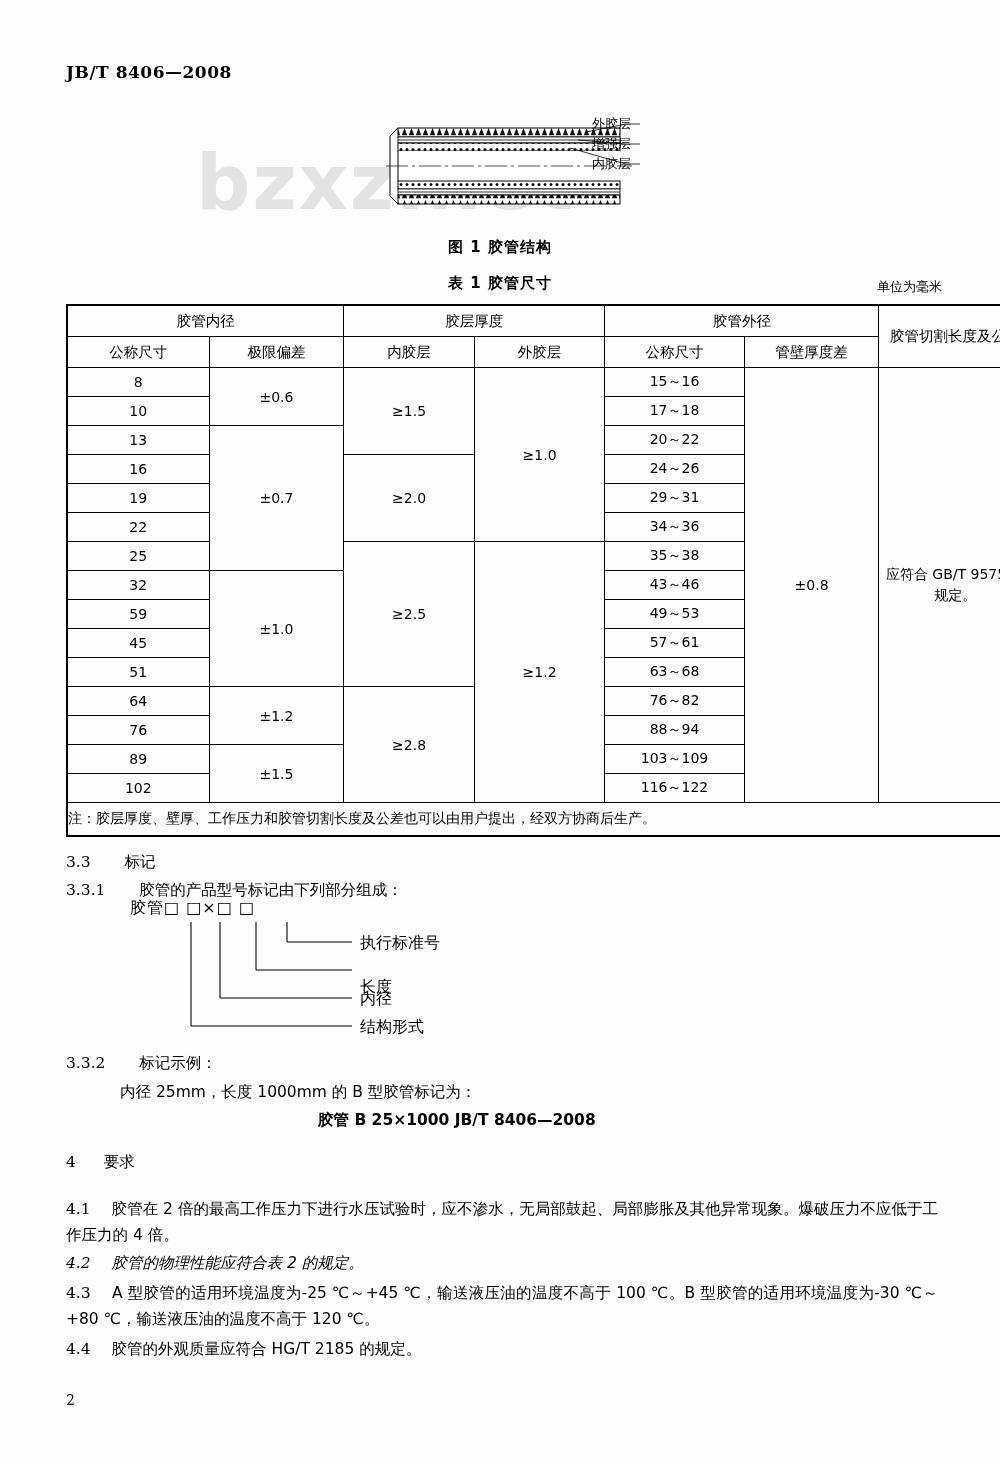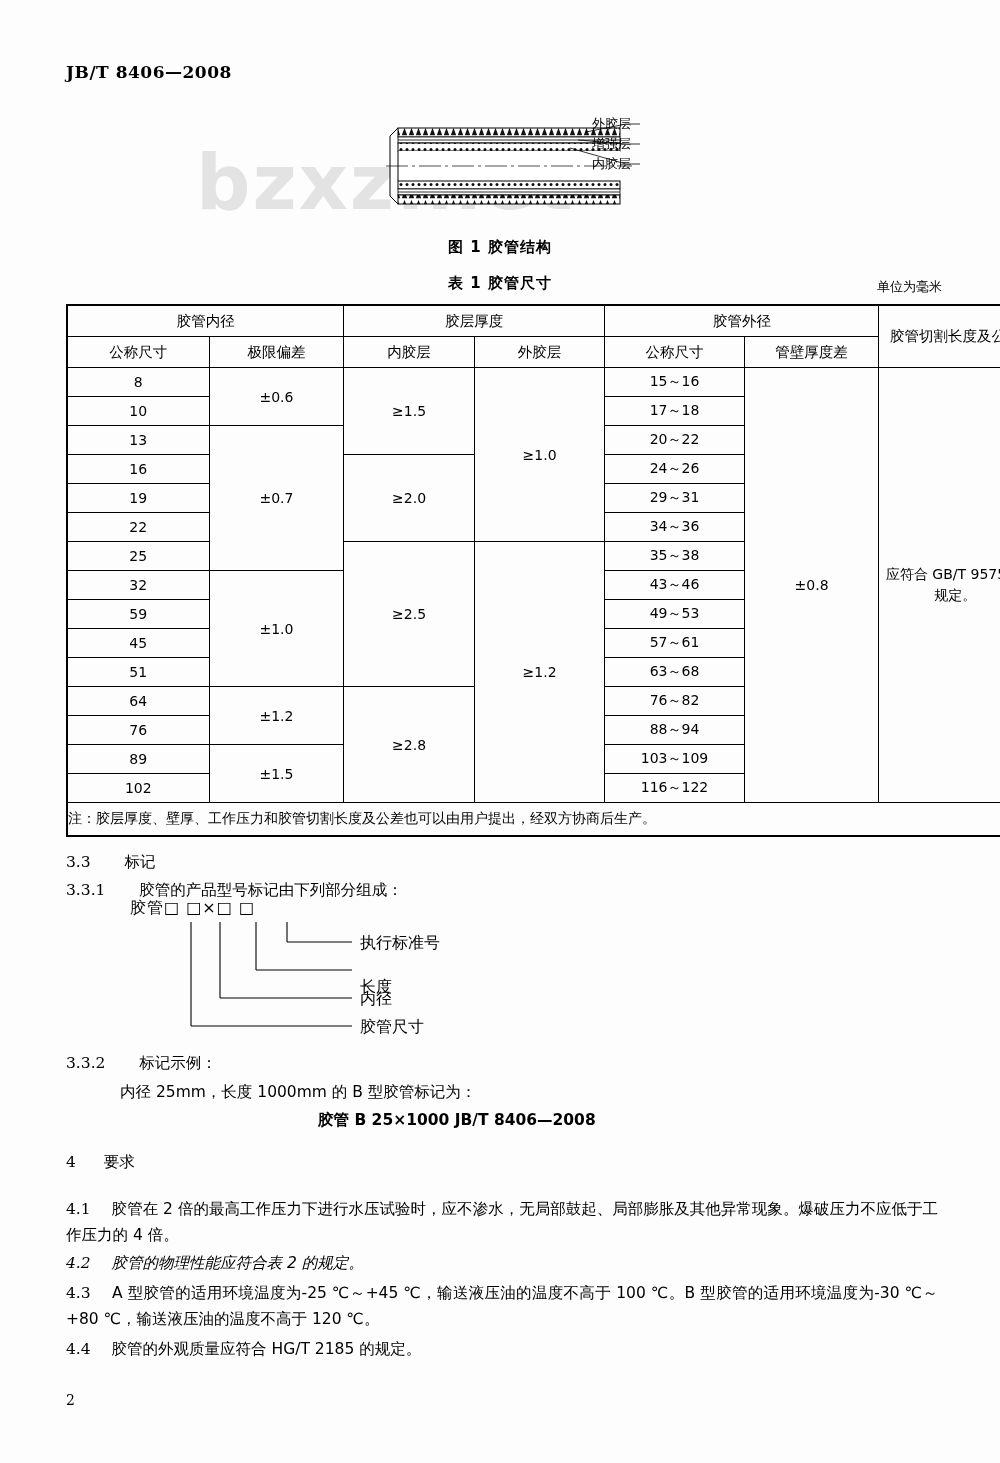--- a/index.html
+++ b/index.html
@@ -358,21 +358,21 @@
 
         <line x1="90" y1="24" x2="90" y2="100" stroke="#000" stroke-width="1.1"></line>
         <line x1="90" y1="100" x2="222" y2="100" stroke="#000" stroke-width="1.1"></line>
 
         <line x1="61" y1="24" x2="61" y2="128" stroke="#000" stroke-width="1.1"></line>
         <line x1="61" y1="128" x2="222" y2="128" stroke="#000" stroke-width="1.1"></line>
       </svg>
       <div class="mark-lbl" style="left:230px; top:35px;">执行标准号</div>
       <div class="mark-lbl" style="left:230px; top:79px;">长度</div>
       <div class="mark-lbl" style="left:230px; top:91px;">内径</div>
-      <div class="mark-lbl" style="left:230px; top:119px;">胶管尺寸</div>
+      <div class="mark-lbl" style="left:230px; top:119px;">结构形式</div>
     </div>
 
     <div class="sec" style="left:66px; top:1053px;">
       <span class="num">3.3.2</span>
       <span style="display:inline-block;width:24px;"></span>
       <span>标记示例：</span>
     </div>
     <div class="example-line" style="left:120px; top:1082px;">内径 25mm，长度 1000mm 的 B 型胶管标记为：</div>
     <div class="example-line" style="left:318px; top:1110px; font-weight:bold;">胶管 B   25×1000   JB/T 8406—2008</div>
 

